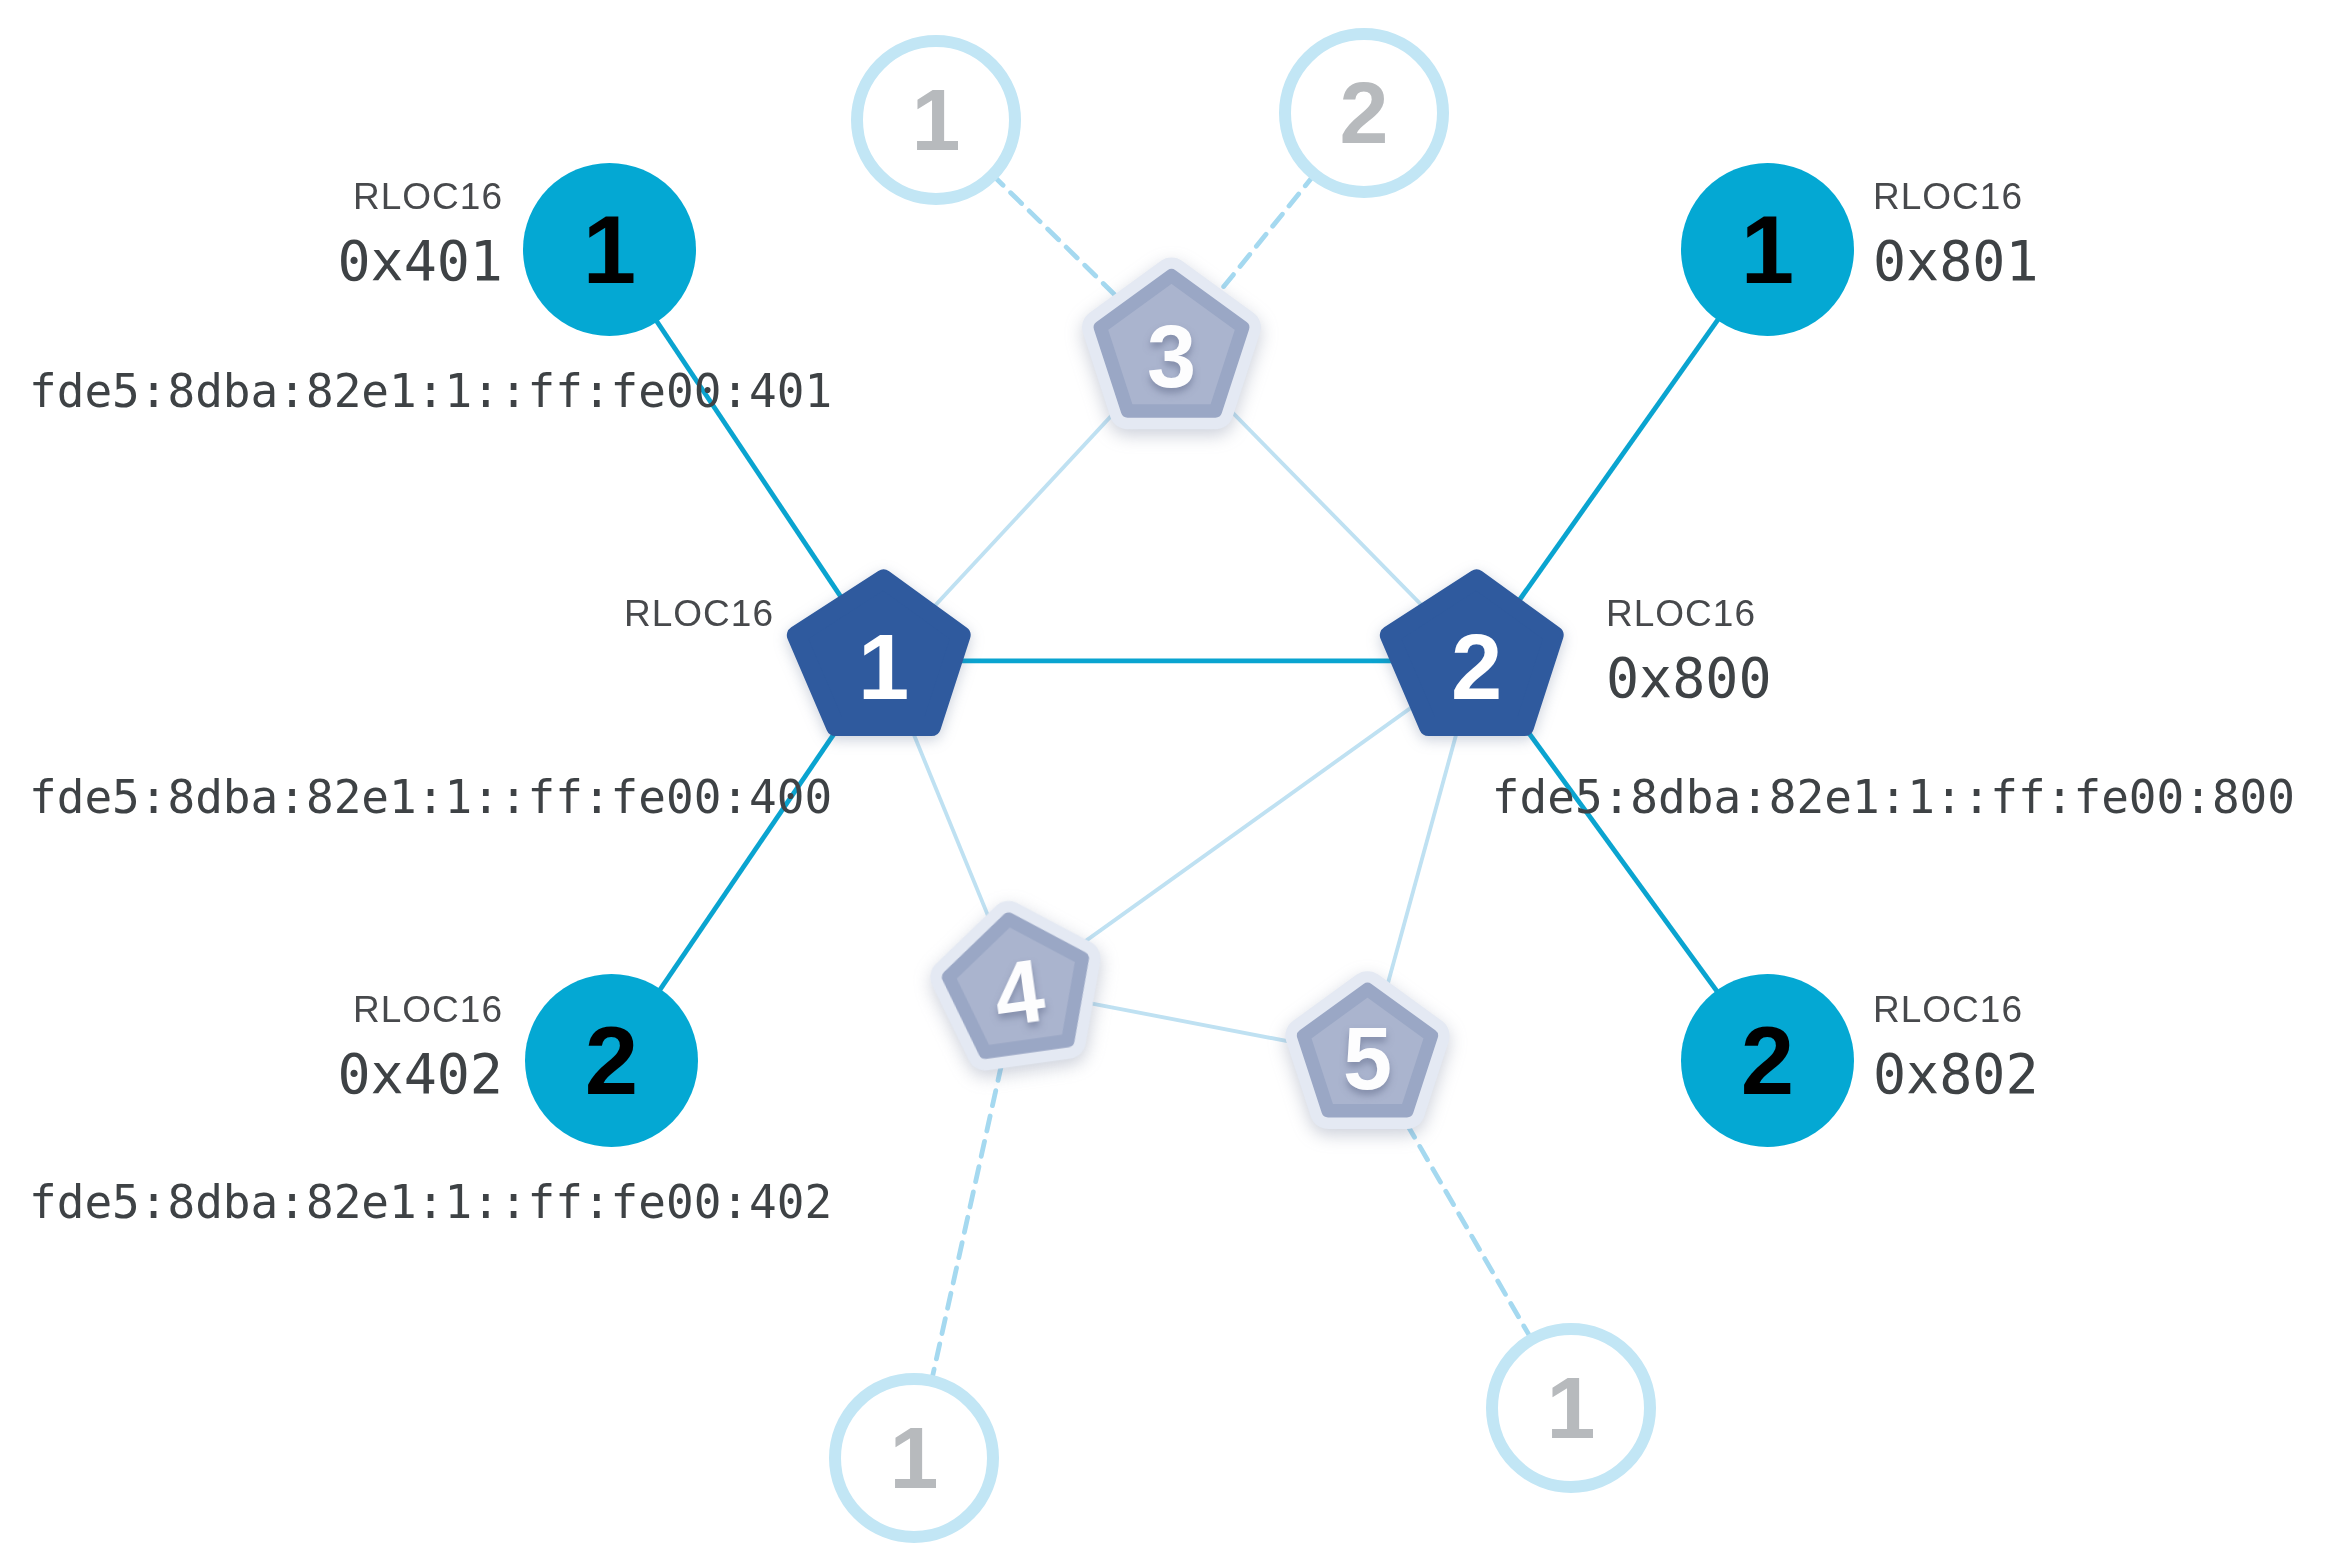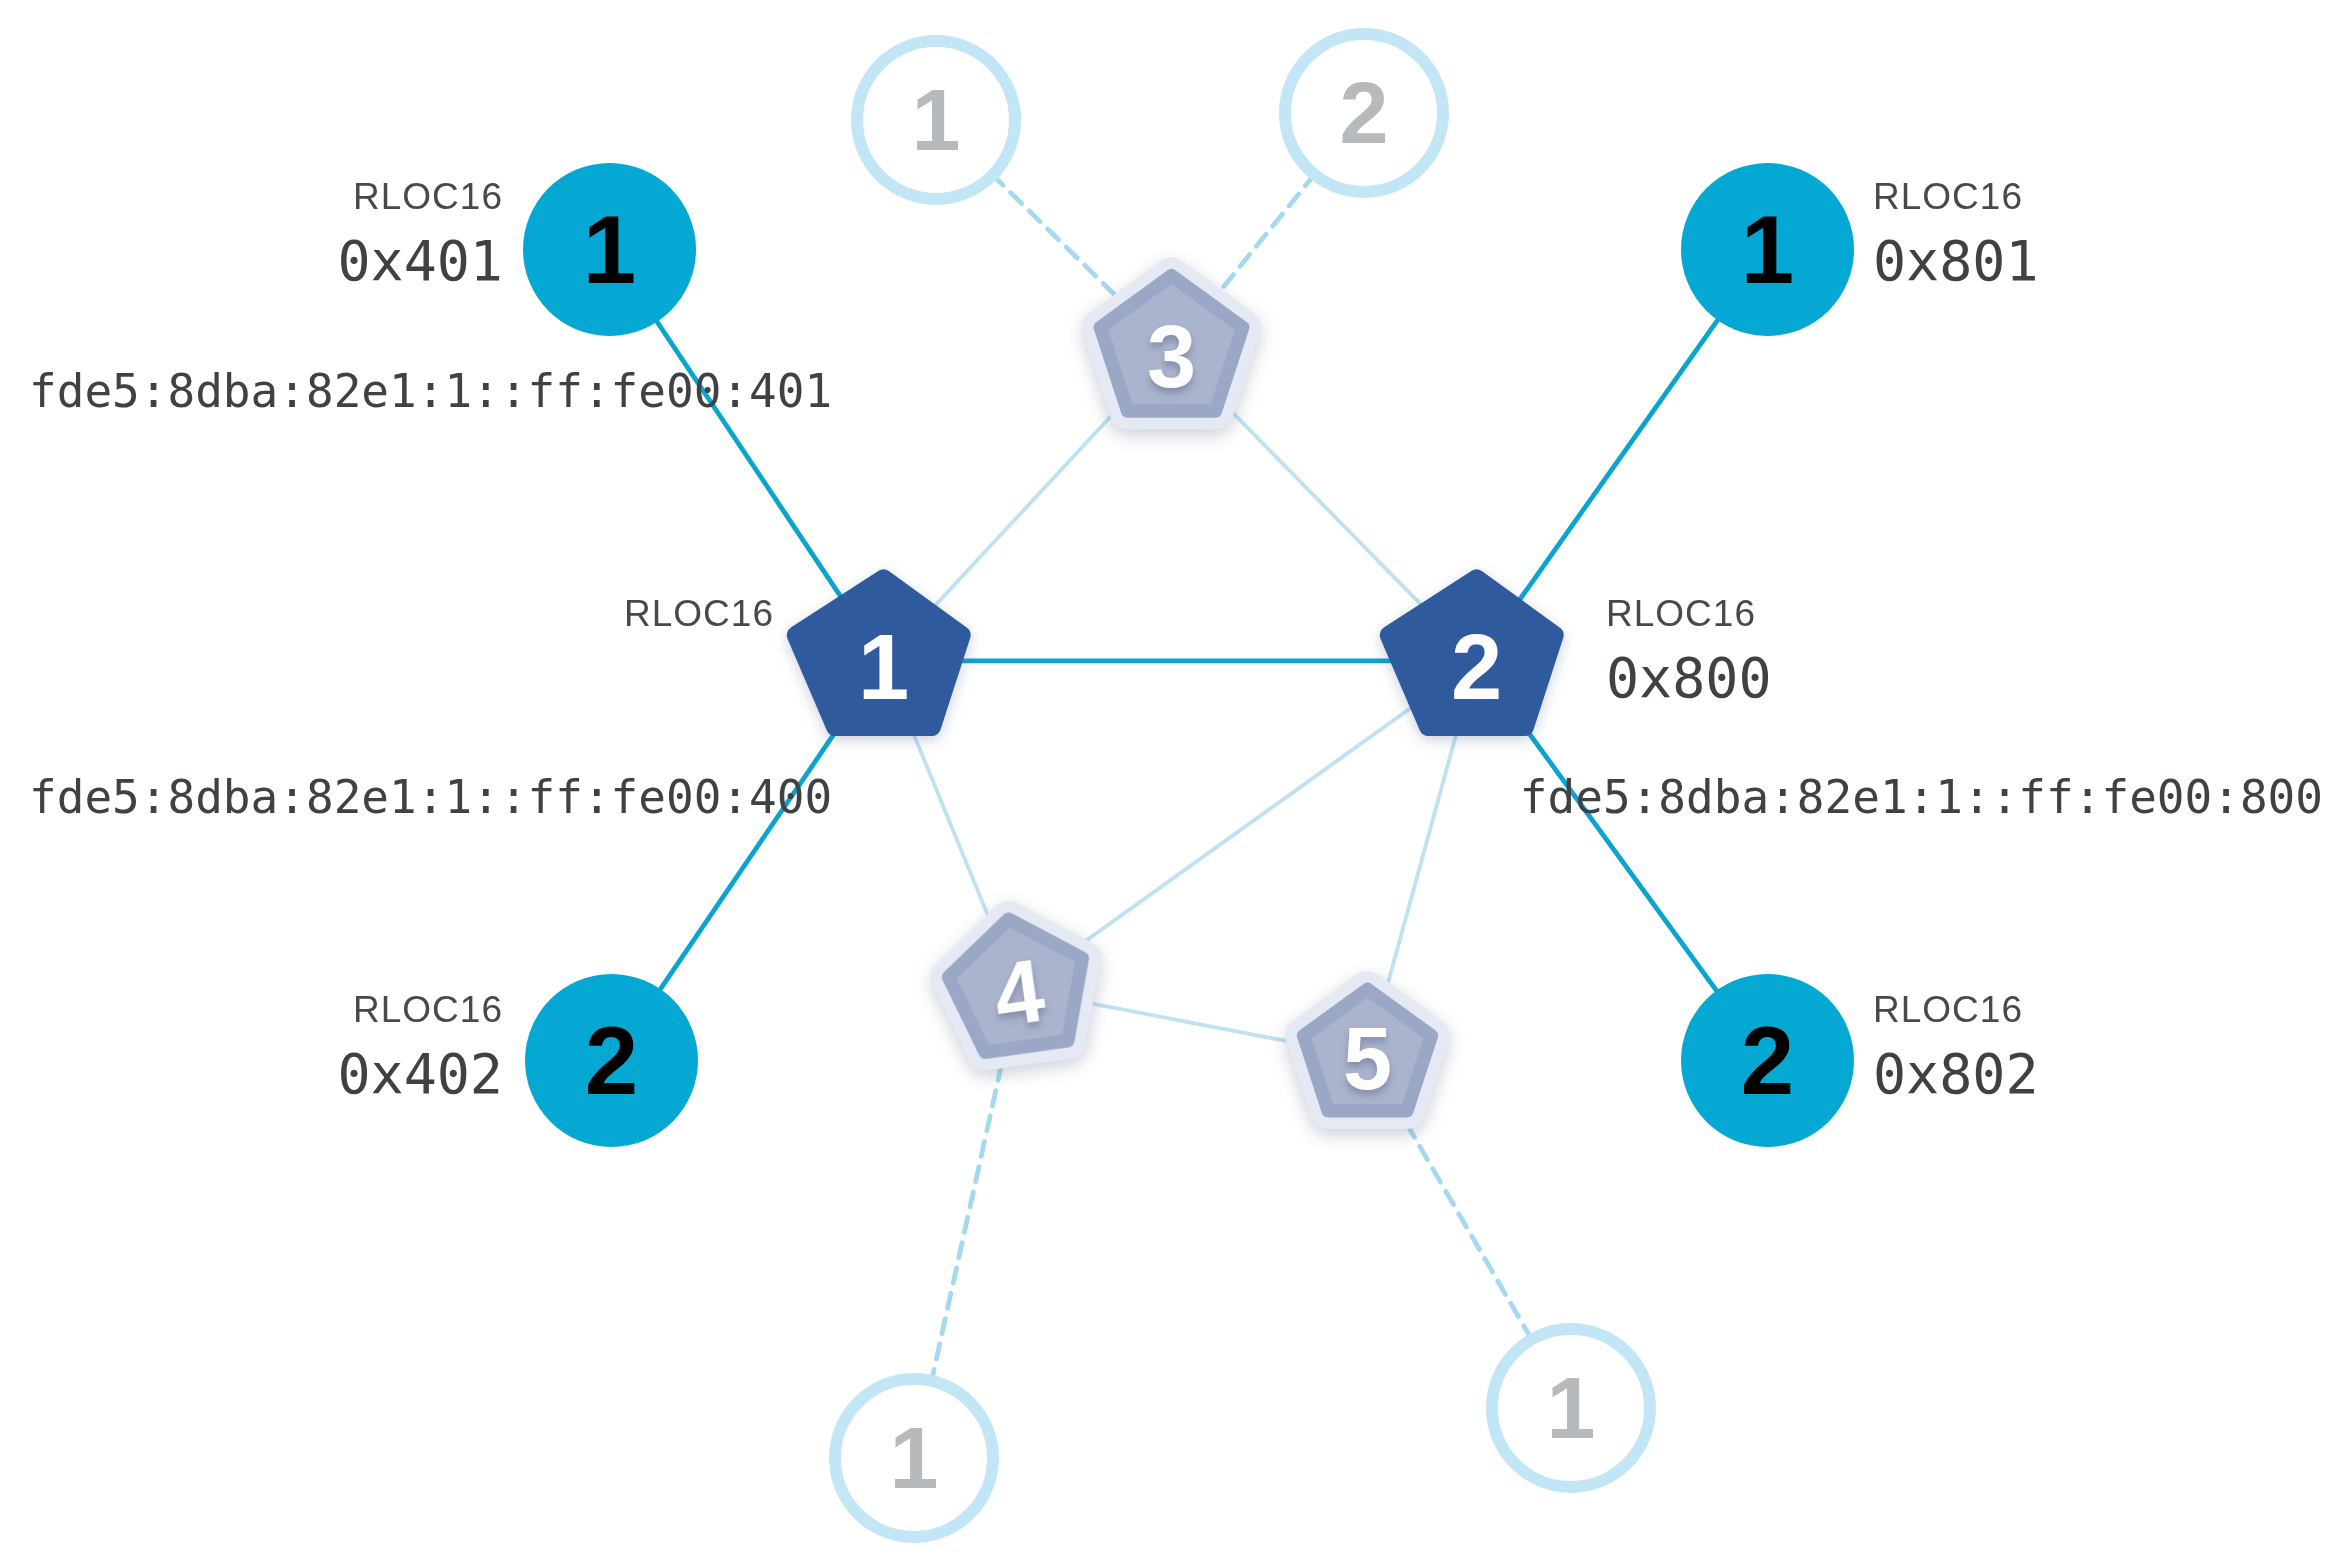--- a/index.html
+++ b/index.html
@@ -185,16 +185,17 @@
     <div class="lbl-rloc">RLOC16</div>
     <div class="lbl-hex">0x402</div>
   </div>
   <div class="labelgroup align-l" style="left:1873px;top:988px;">
     <div class="lbl-rloc">RLOC16</div>
     <div class="lbl-hex">0x802</div>
   </div>
 
   <div class="addr align-l" style="left:29px;top:361px;">fde5:8dba:82e1:1::ff:fe00:401</div>
   <div class="addr align-l" style="left:29px;top:767px;">fde5:8dba:82e1:1::ff:fe00:400</div>
-  <div class="addr align-r" style="right:13px;top:767px;margin-left:8px;">fde5:8dba:82e1:1::ff:fe00:800</div>
+  <div class="addr align-r" style="right:41px;top:767px;margin-left:8px;">fde5:8dba:82e1:1::ff:fe00:800</div>
+  <div class="addr align-l" style="left:29px;top:1172px;">fde5:8dba:82e1:1::ff:fe00:402</div>
 
 </div>
 
 
 </body></html>

